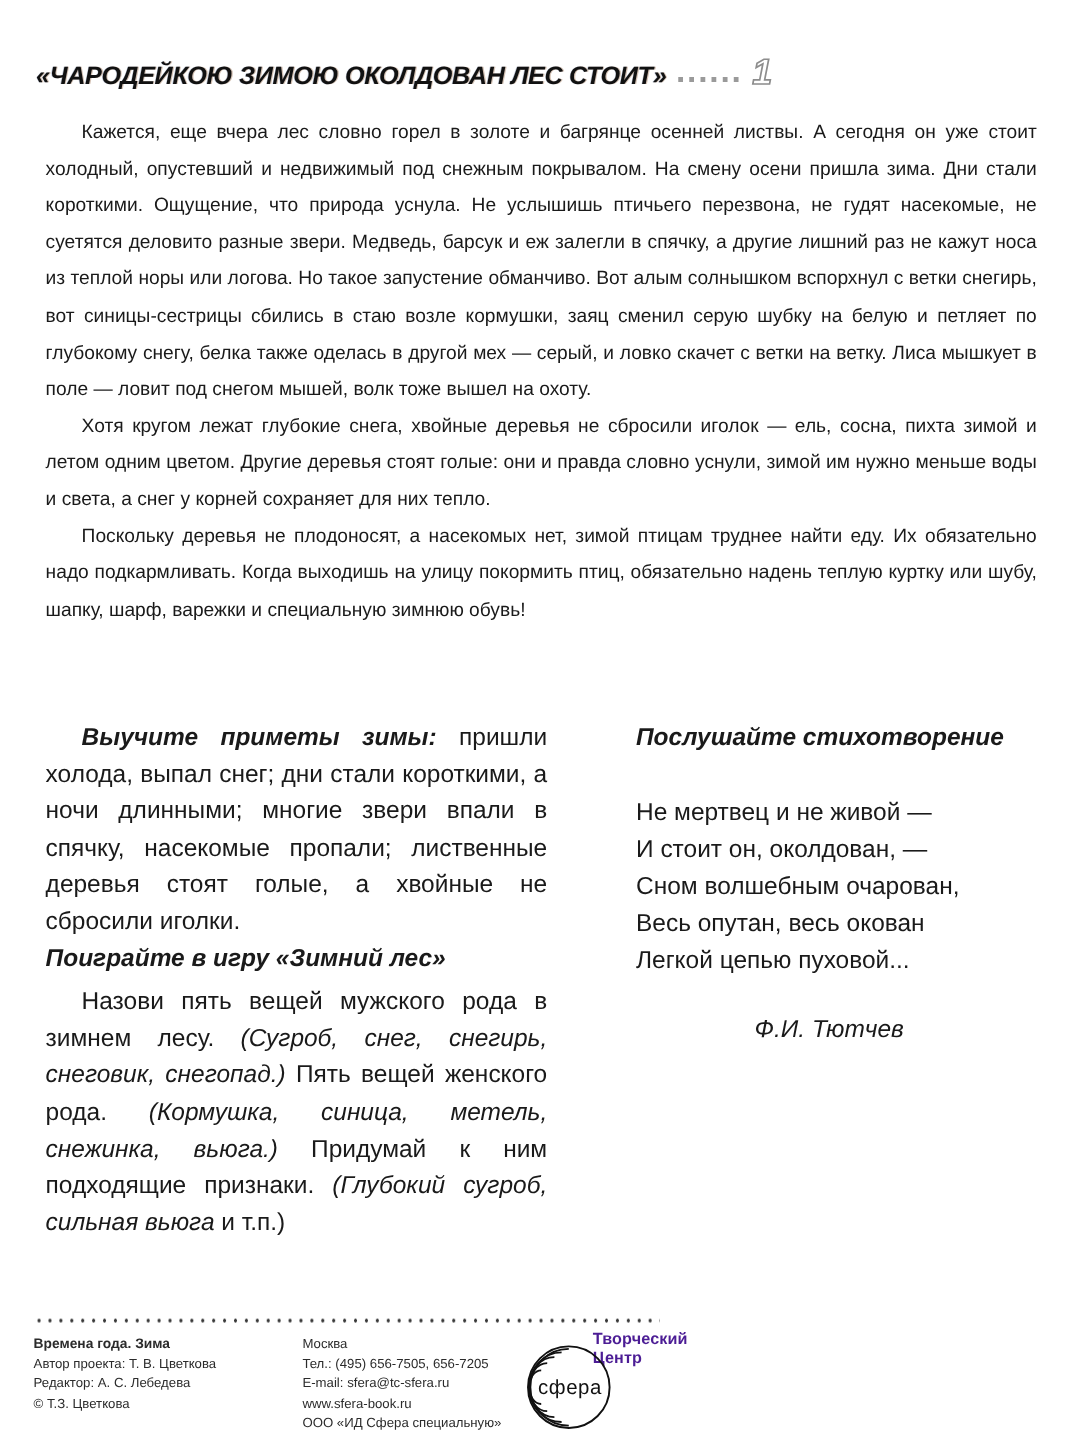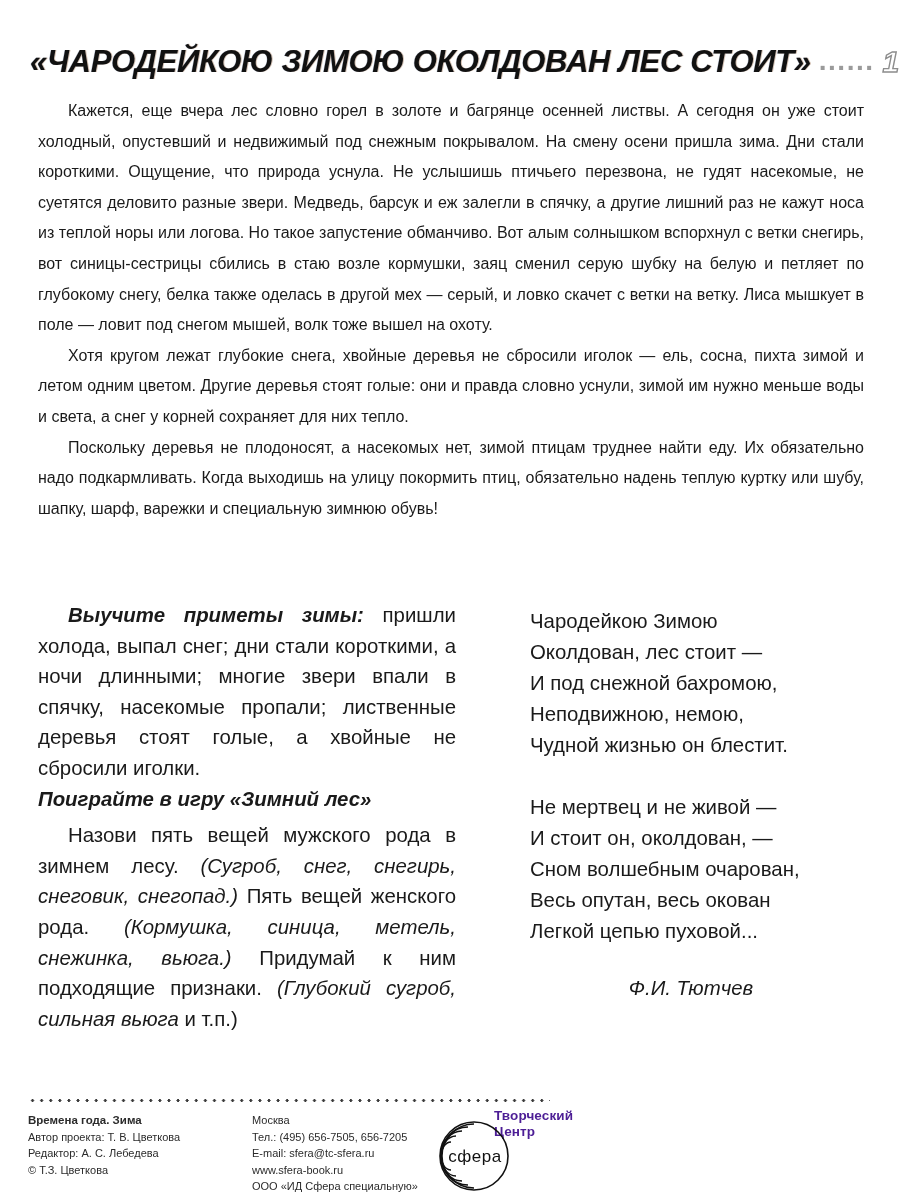--- a/index.html
+++ b/index.html
@@ -23,21 +23,21 @@
     left: 30px;
     top: 44px;
     width: 845px;
     height: 42px;
     display: flex;
     align-items: baseline;
     white-space: nowrap;
   }
   .title-text {
     font-family: "Liberation Sans", sans-serif;
-    font-size: 31px;
+    font-size: 21px;
     font-weight: bold;
     font-style: italic;
     letter-spacing: -0.3px;
     color: #111111;
     text-shadow: 1px 0 0 rgba(160,120,90,0.45), -0.5px 0 0 rgba(90,110,150,0.35);
   }
   .title-dots {
     font-size: 28px;
     font-weight: bold;
     color: #9a9a9a;
@@ -202,28 +202,22 @@
   <div class="col-left">
 
     <p class="para-indent"><span class="lead-in">Выучите приметы зимы:</span><span> пришли холода, выпал снег; дни стали короткими, а ночи длинными; многие звери впали в спячку, насекомые пропали; лиственные деревья стоят голые, а хвойные не сбросили иголки.</span></p>
 
     <p class="sub-head gap-before-head">Поиграйте в игру «Зимний лес»</p>
 
     <p class="para-indent gap-after-head"><span>Назови пять вещей мужского рода в зимнем лесу. </span><em class="it">(Сугроб, снег, снегирь, снеговик, снегопад.)</em><span> Пять вещей женского рода. </span><em class="it">(Кормушка, синица, метель, снежинка, вьюга.)</em><span> Придумай к ним подходящие признаки. </span><em class="it">(Глубокий сугроб, сильная вьюга</em><span> и т.п.)</span></p>
   </div>
 
   <div class="col-right">
-
-    <div style="margin-top:6px;">
-      <p class="poem-line">Чародейкою Зимою</p>
-      <p class="poem-line">Околдован, лес стоит —</p>
-      <p class="poem-line">И под снежной бахромою,</p>
-      <p class="poem-line">Неподвижною, немою,</p>
-      <p class="poem-line">Чудной жизнью он блестит.</p>
-    </div>
+    <p class="sub-head">Послушайте стихотворение</p>
+
 
     <div class="poem-stanza-gap"></div>
 
     <div>
       <p class="poem-line">Не мертвец и не живой —</p>
       <p class="poem-line">И стоит он, околдован, —</p>
       <p class="poem-line">Сном волшебным очарован,</p>
       <p class="poem-line">Весь опутан, весь окован</p>
       <p class="poem-line">Легкой цепью пуховой...</p>
     </div>

